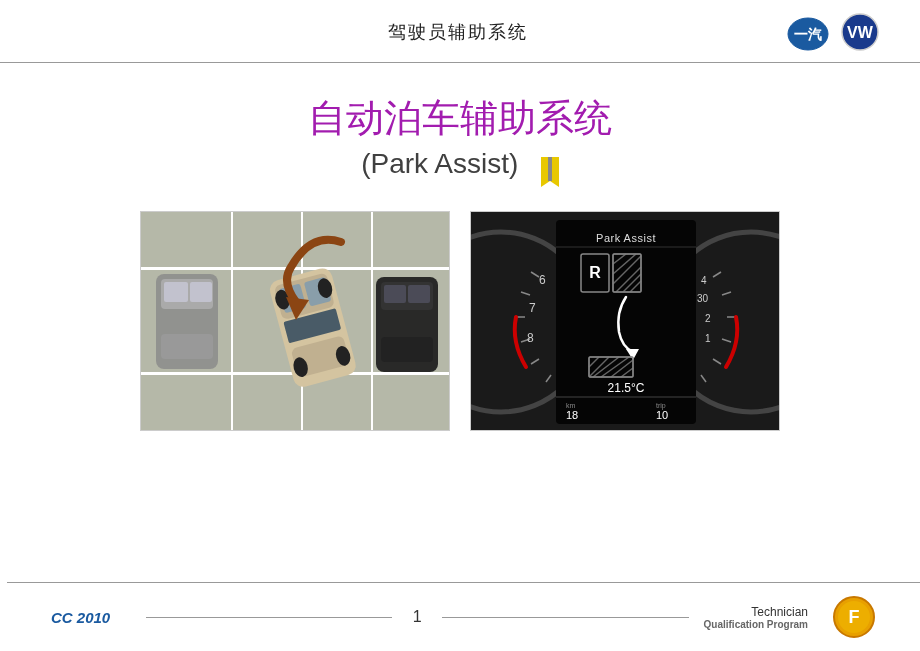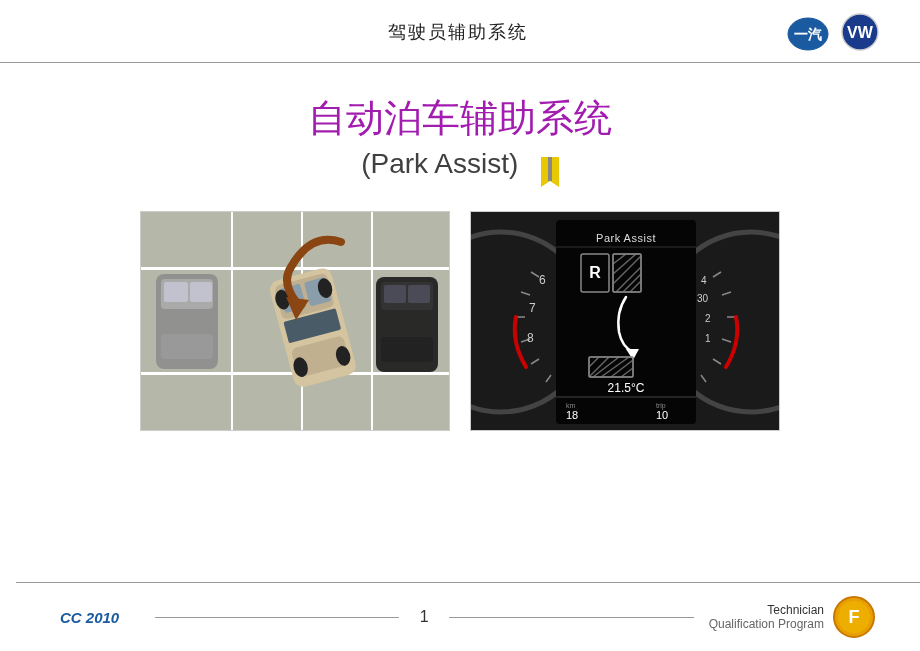--- a/index.html
+++ b/index.html
@@ -122,21 +122,21 @@
       height: 220px;
       background: #1a1a1a;
       position: relative;
       overflow: hidden;
     }
 
     
     .footer {
       position: absolute;
       bottom: 0;
-      left: 16px;
+      left: 7px;
       right: 0;
       display: flex;
       align-items: center;
       padding: 12px 44px;
       border-top: 1px solid #999;
     }
 
     .footer-cc {
       font-size: 15px;
       font-weight: bold;
@@ -162,35 +162,36 @@
     .footer-line-right {
       flex: 1;
       height: 1px;
       background: #999;
       margin: 0 15px;
     }
 
     .footer-right {
       display: flex;
       align-items: center;
-      gap: 8px;
+      gap: 24px;
     }
 
     .technician-text {
       text-align: right;
     }
     .technician-label {
       font-size: 12px;
       color: #333;
       display: block;
     }
     .technician-sub {
-      font-size: 12px;
+      font-size: 10px;
       color: #666;
       display: block;
+      font-weight: bold;
     }
 
     
     .bookmark-icon {
       display: inline-flex;
       flex-direction: column;
       width: 18px;
       height: 24px;
       background: #e8c800;
       position: relative;

